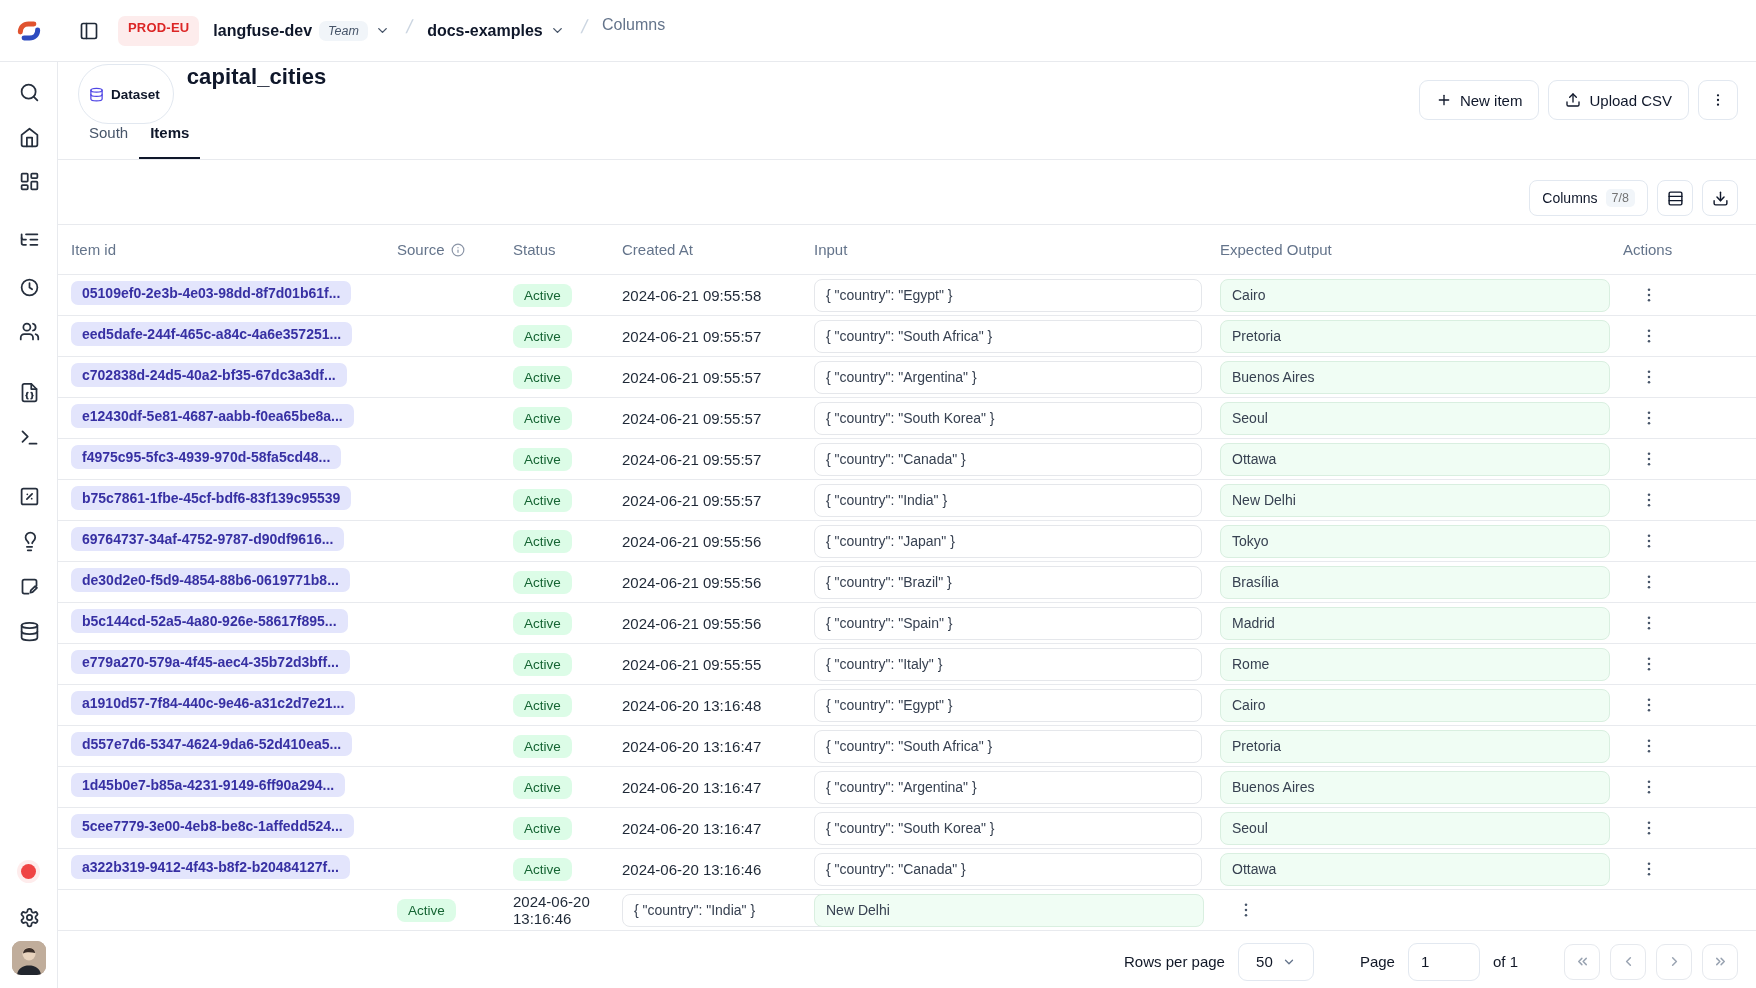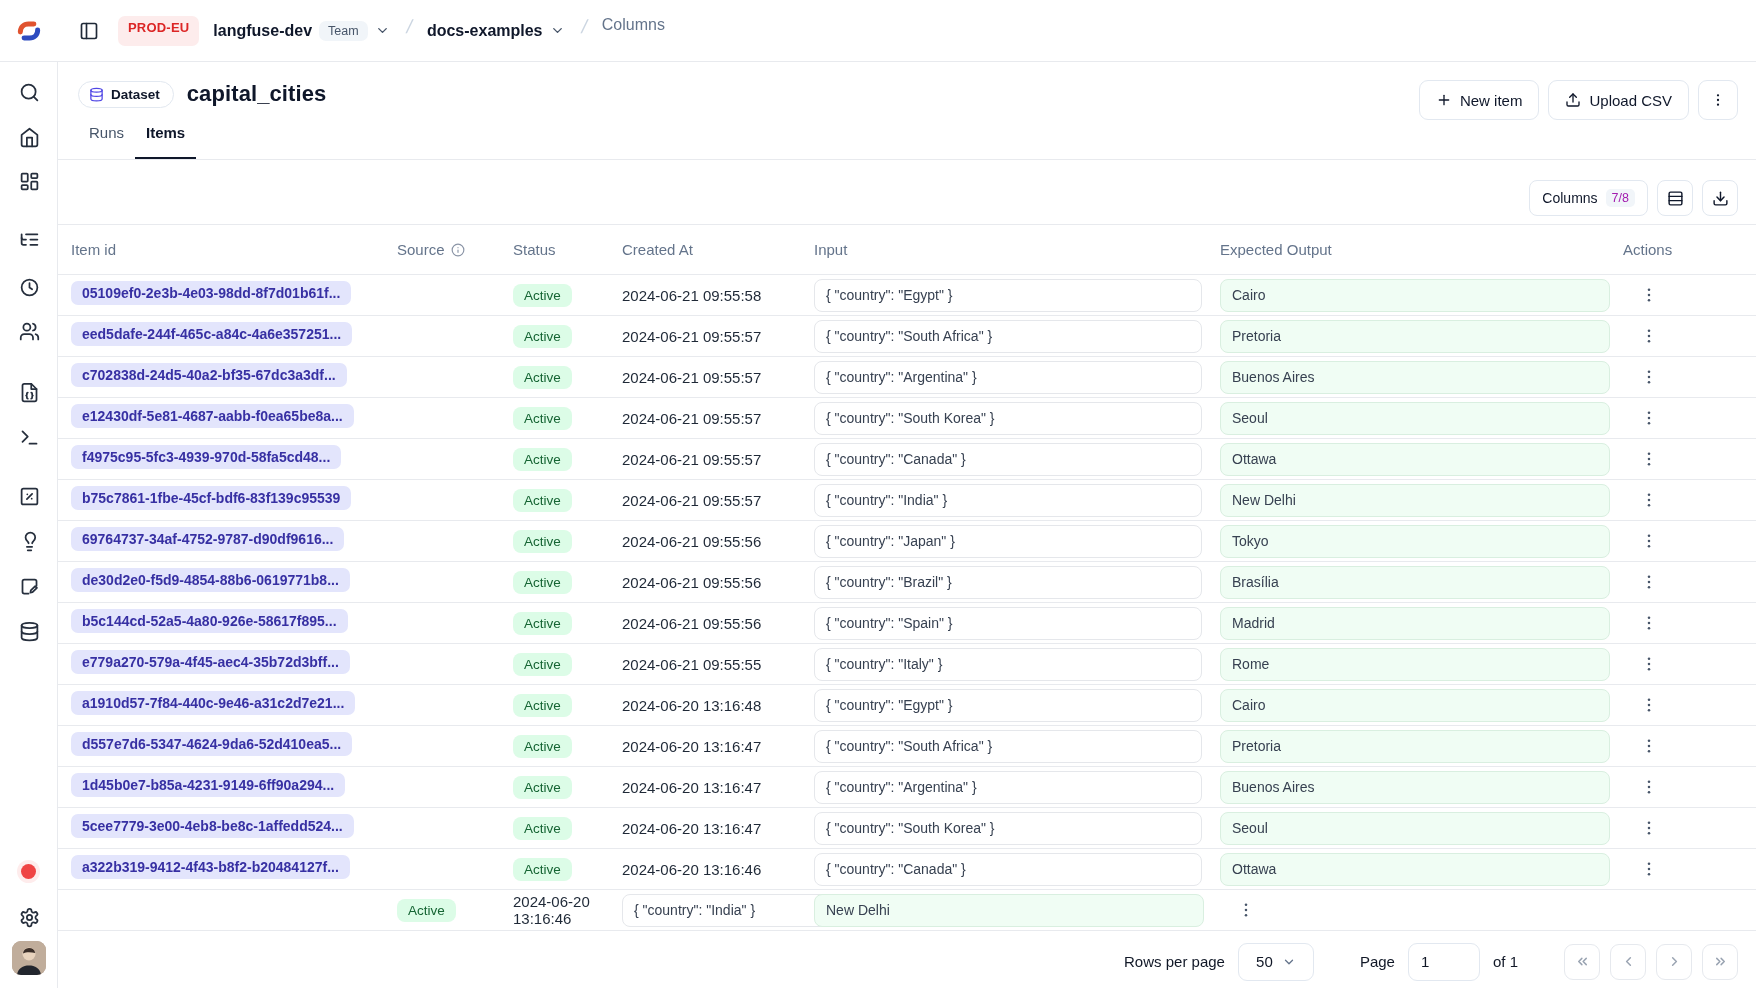--- a/index.html
+++ b/index.html
@@ -13,62 +13,62 @@
   .logo-cell { width:58px; display:flex; justify-content:center; }
   .logo { width:26px; height:26px; }
   .topbar-left { display:flex; gap:14px; padding-left:16px; }
   .icon-plain { display:inline-flex; align-items:center; justify-content:center;
     width:30px; height:30px; color:#1f2937; background:none; border:none; cursor:pointer; }
   .icon-plain svg { width:20px; height:20px; }
   .env-badge { background:var(--env-badge-bg,#fdecec); color:var(--env-badge-text,#dc2626);
     font-size:13px; font-weight:600; padding:4px 10px; border-radius:7px; letter-spacing:.2px; }
   .crumb-name { font-size:16px; font-weight:600; color:#0f172a; }
   .team-badge { background:#f1f5f9; color:#475569; font-size:12.5px; font-weight:500;
-    padding:3px 9px; border-radius:7px; }
+    padding:3px 9px; border-radius:7px;font-style:italic; }
   .chev { color:#475569; display:inline-flex; } .chev svg { width:15px; height:15px; }
   .slash { color:#cbd5e1; font-size:19px; font-weight:300; transform:skewX(-12deg); padding:0 2px; }
   .crumb-muted { font-size:16px; font-weight:500; color:#64748b; }
   .crumb-group { display:flex; align-items:center; gap:7px; cursor:pointer; }
 
   
   .sidebar { position:absolute; top:62px; left:0; width:58px; height:926px;
     border-right:1px solid #e8eaee; }
   .side-icon { position:absolute; left:15px; width:28px; height:28px; display:flex;
     align-items:center; justify-content:center; color:#262f3d; background:none; border:none; cursor:pointer; }
   .side-icon svg { width:21px; height:21px; }
   .record-dot { position:absolute; left:21px; width:15px; height:15px; border-radius:50%;
     background:#ef4444; box-shadow:0 0 0 4px #feecec; cursor:pointer; border:none; }
   .avatar { position:absolute; left:12px; width:34px; height:34px; border-radius:9px;
     overflow:hidden; cursor:pointer; border:none; padding:0; background:#b7a493; }
 
   
   .main { position:absolute; top:62px; left:58px; width:1698px; height:926px; }
 
-  .page-head { height:60px; display:flex; align-items:center; padding:0 18px 0 20px; margin-top:2px; }
+  .page-head { height:60px; display:flex; padding:0 18px 0 20px; margin-top:2px; }
   .type-pill { display:inline-flex; align-items:center; gap:7px; border:1px solid #e2e8f0;
     border-radius:9999px; padding:5px 13px 5px 10px; background:#fff; }
   .type-pill svg { width:15px; height:15px; color:var(--brand-db-icon,#4f46e5); }
   .type-pill span { font-size:13.5px; font-weight:600; color:#0f172a; }
   .page-title { font-size:22px; font-weight:700; margin-left:13px; letter-spacing:.1px; }
   .head-actions { margin-left:auto; display:flex; align-items:center; gap:9px; }
   .btn { display:inline-flex; align-items:center; gap:8px; height:40px; padding:0 16px;
     background:#fff; border:1px solid #e2e8f0; border-radius:9px; font-size:15px; font-weight:500;
     color:#0f172a; cursor:pointer; font-family:inherit;margin-top:12px; }
   .btn svg { width:16px; height:16px; }
   .btn-square { width:40px; padding:0; justify-content:center; }
 
   .tabstrip { height:36px; border-bottom:1px solid #e8eaee; display:flex; padding-left:20px; }
   .tab { height:100%; padding:0 11px; font-size:15px; display:flex; align-items:flex-start;
     background:none; border:none; cursor:pointer; font-family:inherit; color:#475569; font-weight:500; }
   .tab.active { color:#0f172a; font-weight:700; border-bottom:2.5px solid var(--tab-active-underline,#0f172a); }
 
   .toolbar { height:64px; display:flex; align-items:center; justify-content:flex-end;
     gap:9px; padding-right:18px; }
   .btn-sm { height:36px; font-size:14px; border-radius:8px; padding:0 12px; }
-  .count-badge { background:#f1f5f9; color:#a21caf; font-size:12.5px; font-weight:500;
+  .count-badge { background:#f1f5f9; color:#737373; font-size:12.5px; font-weight:500;
     border-radius:5px; padding:2px 6px;text-align:right; }
   .btn-icon { width:36px; height:36px; padding:0; justify-content:center; }
   .btn-icon svg { width:17px; height:17px; }
 
   
   .tbl { border-top:1px solid #e8eaee; }
   .thead, .tr { display:grid; grid-template-columns:326px 116px 109px 192px 406px 403px 1fr;
     align-items:center; padding-left:13px; border-bottom:1px solid #e8eaee; }
   .thead { height:50px; }
   .th { font-size:15px; font-weight:500; color:#64748b; display:flex; align-items:center; gap:6px; }
@@ -296,21 +296,21 @@
           <svg viewBox="0 0 24 24" fill="currentColor">
               <circle cx="12" cy="5" r="1.7"></circle>
               <circle cx="12" cy="12" r="1.7"></circle>
               <circle cx="12" cy="19" r="1.7"></circle>
             </svg>
         </button>
       </div>
     </div>
 
     <div class="tabstrip">
-      <button class="tab">Runs</button>
+      <button class="tab">South</button>
       <button class="tab active">Items</button>
     </div>
 
     <div class="toolbar">
       <button class="btn btn-sm">
         <span>Columns</span>
         <span class="count-badge">7/8</span>
       </button>
       <button class="btn btn-sm btn-icon">
         <svg viewBox="0 0 24 24" fill="none" stroke="currentColor" stroke-width="2" stroke-linecap="round">

